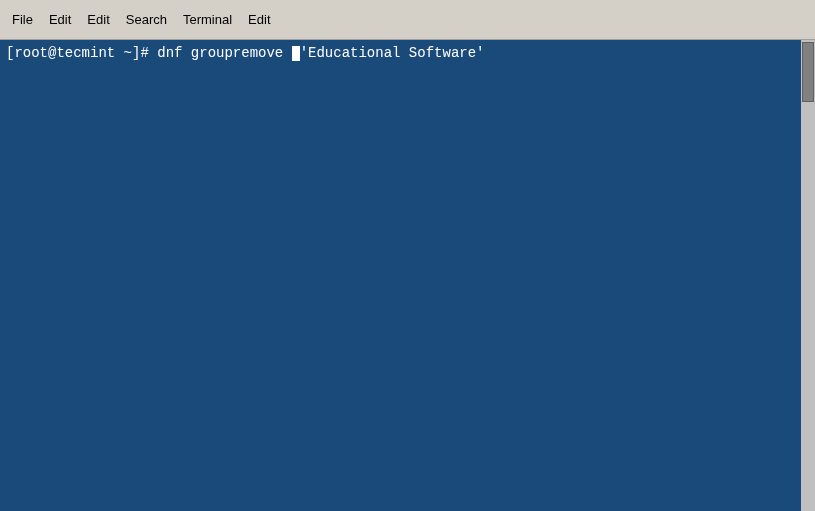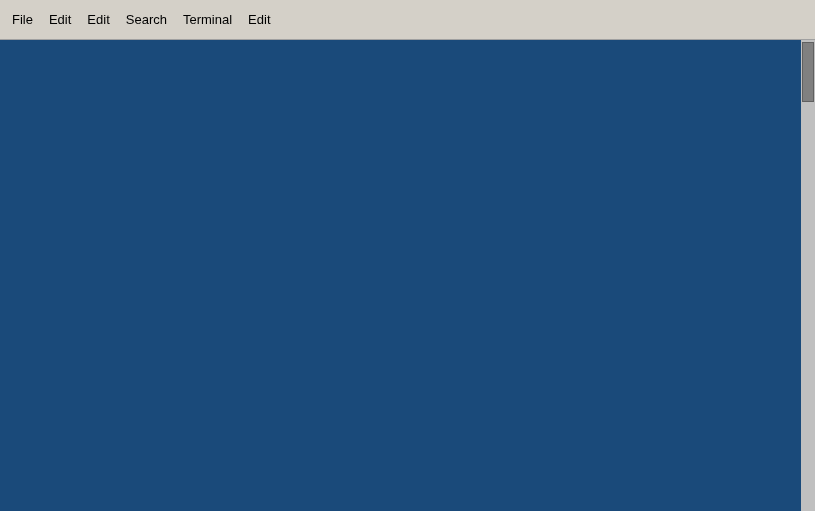--- a/index.html
+++ b/index.html
@@ -93,16 +93,19 @@
 <div class="menubar">
   <span class="menubar-item">File</span>
   <span class="menubar-item">Edit</span>
   <span class="menubar-item">Edit</span>
   <span class="menubar-item">Search</span>
   <span class="menubar-item">Terminal</span>
   <span class="menubar-item">Edit</span>
 </div>
 
 <div class="terminal">
+  <div class="terminal-line">
+    <span>[root@tecmint ~]# </span><span>dnf groupremove </span><span class="cursor"></span><span>'Educational Software'</span>
+  </div>
   <div class="scrollbar-container">
     <div class="scrollbar-thumb"></div>
   </div>
 </div>
 
 </body></html>

